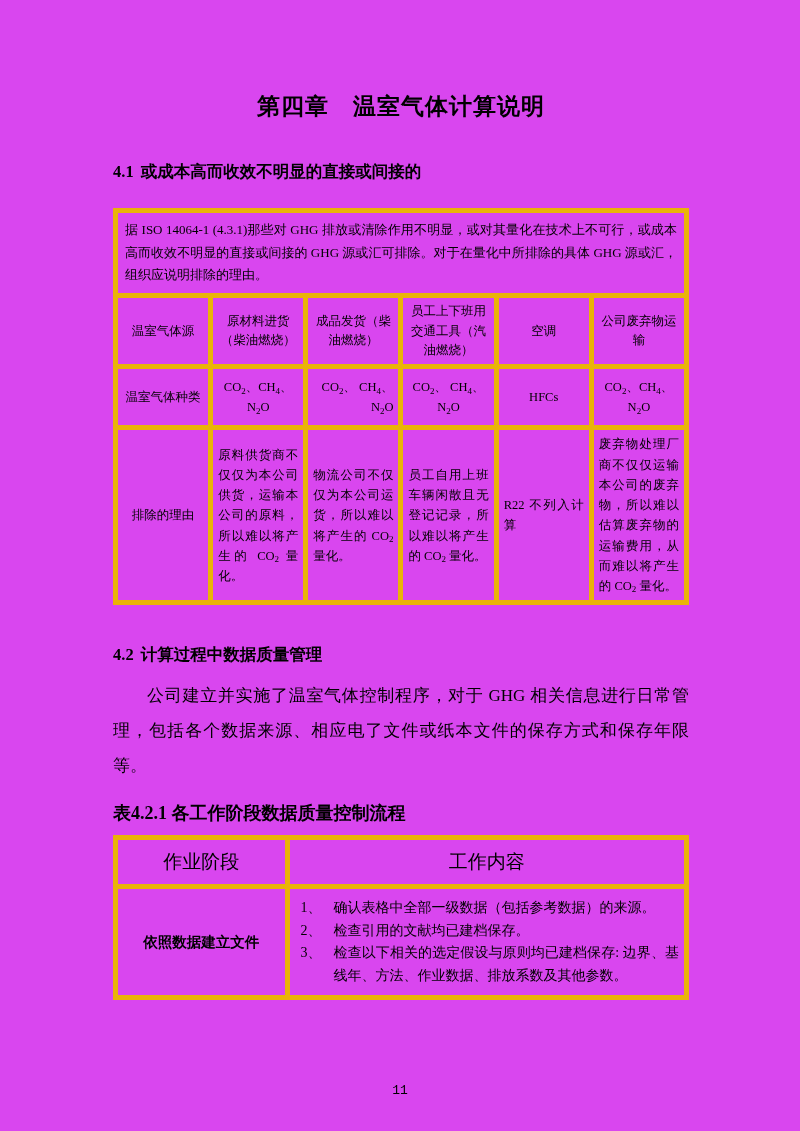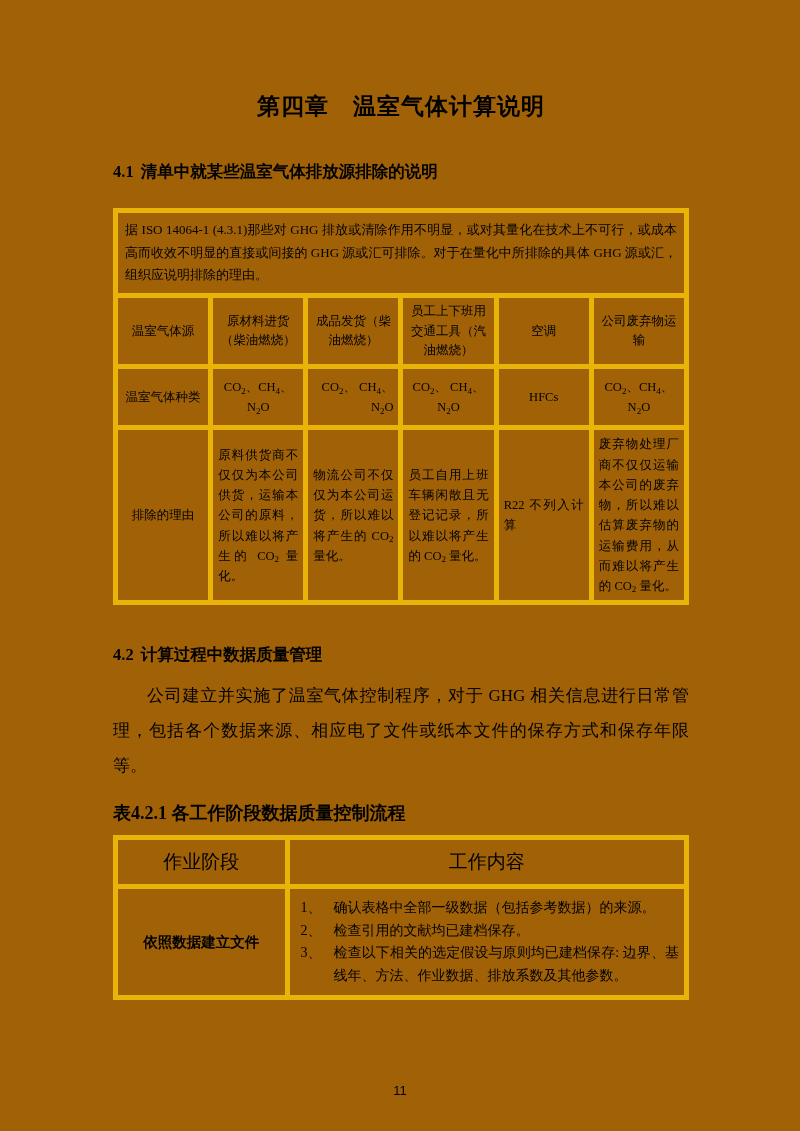--- a/index.html
+++ b/index.html
@@ -13,21 +13,21 @@
     position: relative;
     font-family: "Liberation Serif", "DejaVu Serif", serif;
     color: #000000;
     overflow: hidden;
   }
   .page {
     position: absolute;
     left: 0; top: 0;
     width: 800px;
     height: 1131px;
-    background: #a16207;
+    background: #d946ef;
   }
   .content {
     position: absolute;
     left: 113px;
     top: 0;
     width: 576px;
   }
 
   
   .doc-title {
@@ -157,33 +157,33 @@
   }
 
   
   .page-number {
     position: absolute;
     left: 0;
     top: 1083px;
     width: 800px;
     text-align: center;
     font-size: 13px;
-    font-family: Liberation Sans, sans-serif;
+    font-family: Liberation Mono, monospace;
   }
 </style>
 </head>
 <body>
 
 <div class="page">
   <div class="content">
 
     <h1 class="doc-title">第四章　温室气体计算说明</h1>
 
     <h2 class="h2">
-      <span class="num">4.1</span><span>清单中就某些温室气体排放源排除的说明</span>
+      <span class="num">4.1</span><span>或成本高而收效不明显的直接或间接的</span>
     </h2>
 
     <table class="tbl1">
       <tbody>
         <tr>
           <td class="t1-intro" colspan="6">据 ISO 14064-1 (4.3.1)那些对 GHG 排放或清除作用不明显，或对其量化在技术上不可行，或成本高而收效不明显的直接或间接的 GHG 源或汇可排除。对于在量化中所排除的具体 GHG 源或汇，组织应说明排除的理由。</td>
         </tr>
         <tr>
           <td class="t1-head" style="width:15.8%">温室气体源</td>
           <td class="t1-head" style="width:17.6%">原材料进货（柴油燃烧）</td>

